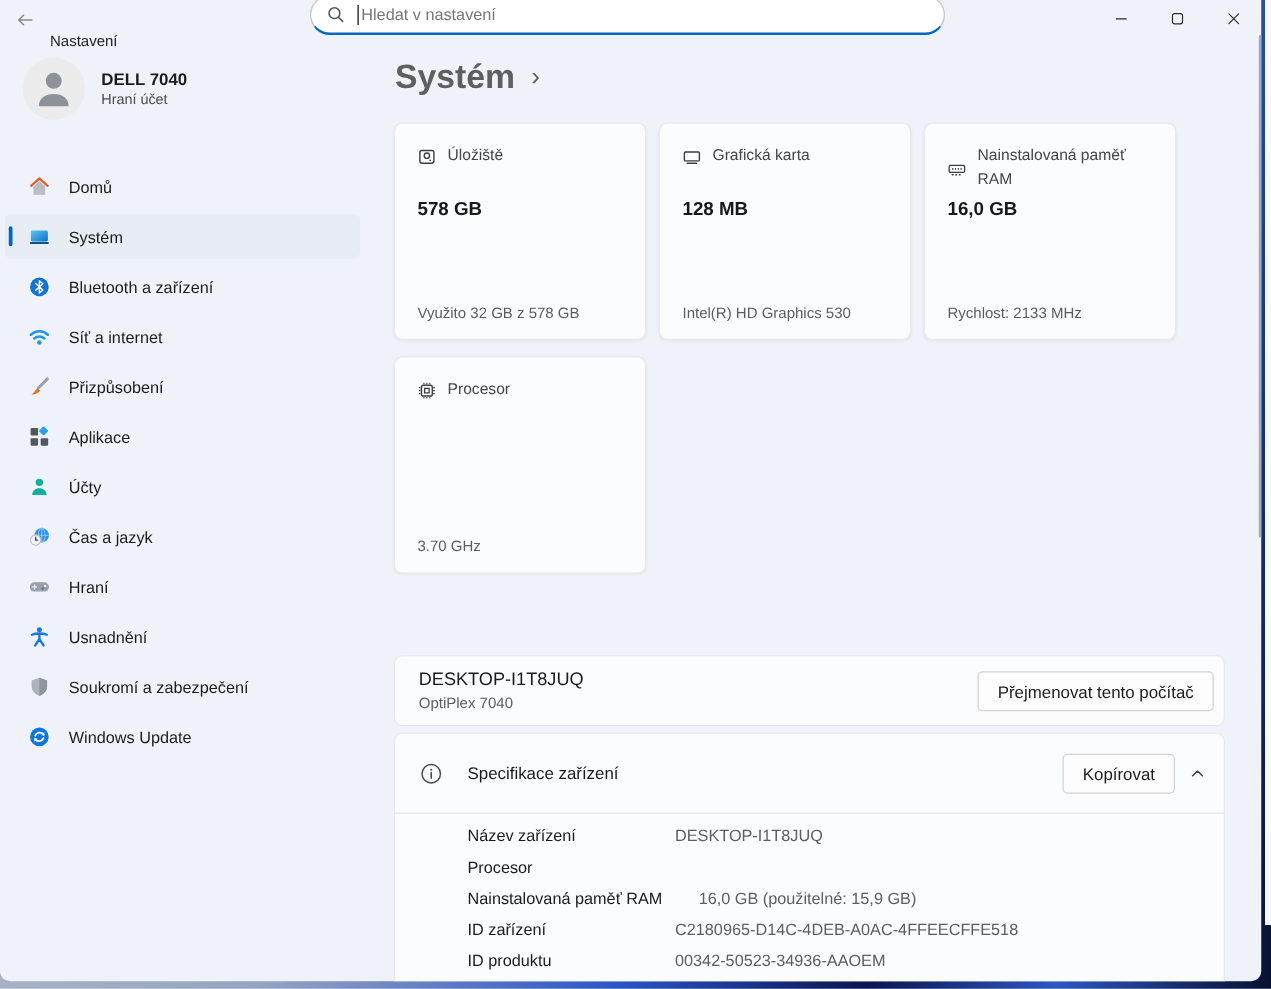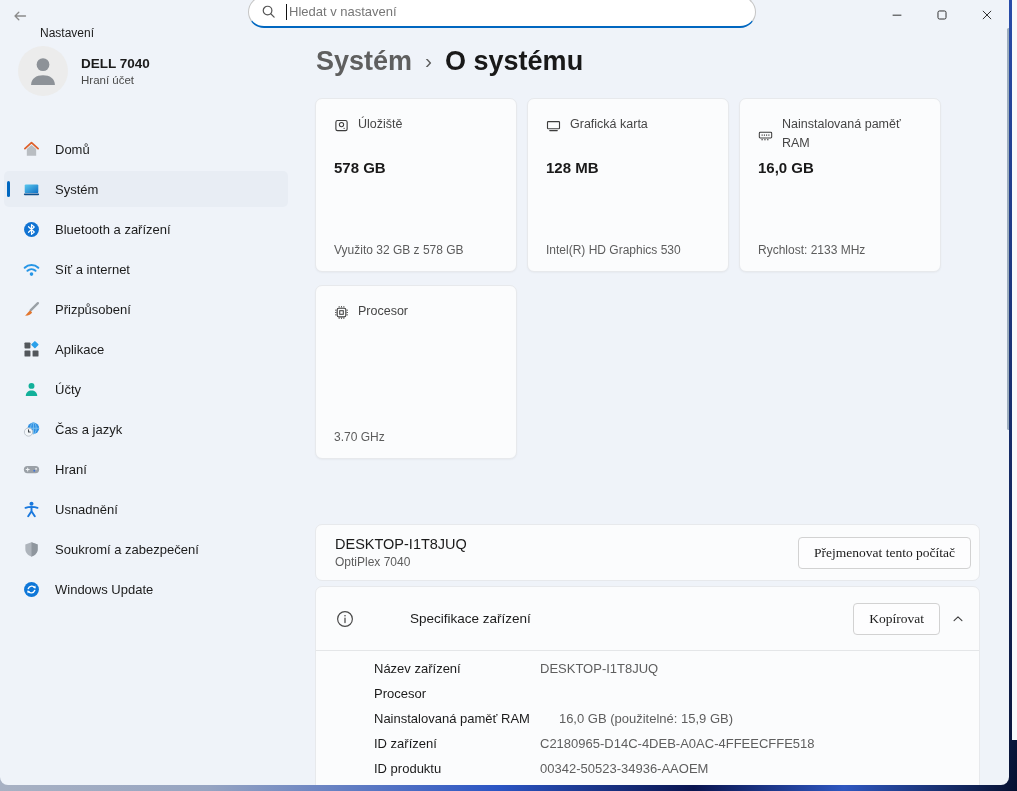--- a/index.html
+++ b/index.html
@@ -62,28 +62,28 @@
   .ov-value { position:absolute; left:18px; top:58px; font-size:15px; font-weight:700; color:#191919; line-height:1.48; }
   .ov-card:nth-child(4) .ov-value { width:140px; }
   .ov-caption { position:absolute; left:18px; bottom:14px; font-size:12px; color:#5c5c5c; }
 
   .device-card { position:absolute; left:315px; top:524px; width:665px; height:57px;
     background:#fbfcfd; border:1px solid #e7e9ec; border-radius:7px;
     display:flex; align-items:center; padding-left:19px; }
   .dev-name { font-size:14.5px; color:#1b1b1b; }
   .dev-model { font-size:12px; color:#5d5d5d; margin-top:3px; }
   .btn { background:#fdfdfe; border:1px solid #d2d2d2; border-radius:4px;
-    font-family:Liberation Serif, serif; font-size:13.5px; color:#1b1b1b;
+    font-family:Liberation Sans, sans-serif; font-size:13.5px; color:#1b1b1b;
     height:32px; padding:0 15px; }
   .rename-btn { position:absolute; right:8px; top:12px; }
 
   .spec-card { position:absolute; left:315px; top:586px; width:665px; height:215px;
     background:#fbfcfd; border:1px solid #e7e9ec; border-radius:7px 7px 0 0; }
   .spec-header { position:relative; height:64px; border-bottom:1px solid #e4e6e8;
-    display:flex; align-items:center; padding-left:20px;gap:36px; }
+    display:flex; align-items:center; padding-left:20px; }
   .spec-header .ii { width:18px; height:18px; flex:0 0 auto; }
   .spec-header .ii svg { width:18px; height:18px; }
   .spec-title { margin-left:20px; font-size:13.5px; color:#1b1b1b; }
   .copy-btn { position:absolute; right:39px; top:16px; }
   .chev-btn { position:absolute; right:7px; top:18px; width:28px; height:28px;
     display:flex; align-items:center; justify-content:center; background:none; border:none; }
   .chev-btn svg { width:14px; height:14px; }
   .spec-table { padding:10px 0 0 58px; }
   .spec-row { display:flex; height:25px; align-items:flex-start;gap:29px; }
   .spec-label { flex:0 0 137px; font-size:13px; color:#1b1b1b; white-space:nowrap; }
@@ -289,21 +289,20 @@
             <path d="M4.3 11.7V9.3h2.4z" fill="#fff"></path>
           </svg>
         </span>
     <span class="nav-label">Windows Update</span>
   </div>
 </div>
 
   <div class="breadcrumb">
     <span class="bc-parent">Systém</span>
     <span class="bc-sep">›</span>
-    <span class="bc-current">O systému</span>
   </div>
 
   <div class="cards-grid" id="cards">
   <div class="ov-card">
     <div class="ov-label">
       <span class="ci"><svg viewBox="0 0 16 16">
               <rect x="2" y="2.6" width="12" height="10.8" rx="1.8" fill="none" stroke="#3d3d3d" stroke-width="1.2"></rect>
               <circle cx="8" cy="7" r="2.3" fill="none" stroke="#3d3d3d" stroke-width="1.1"></circle>
               <circle cx="10.8" cy="11" r="0.7" fill="#3d3d3d"></circle>
             </svg></span>

